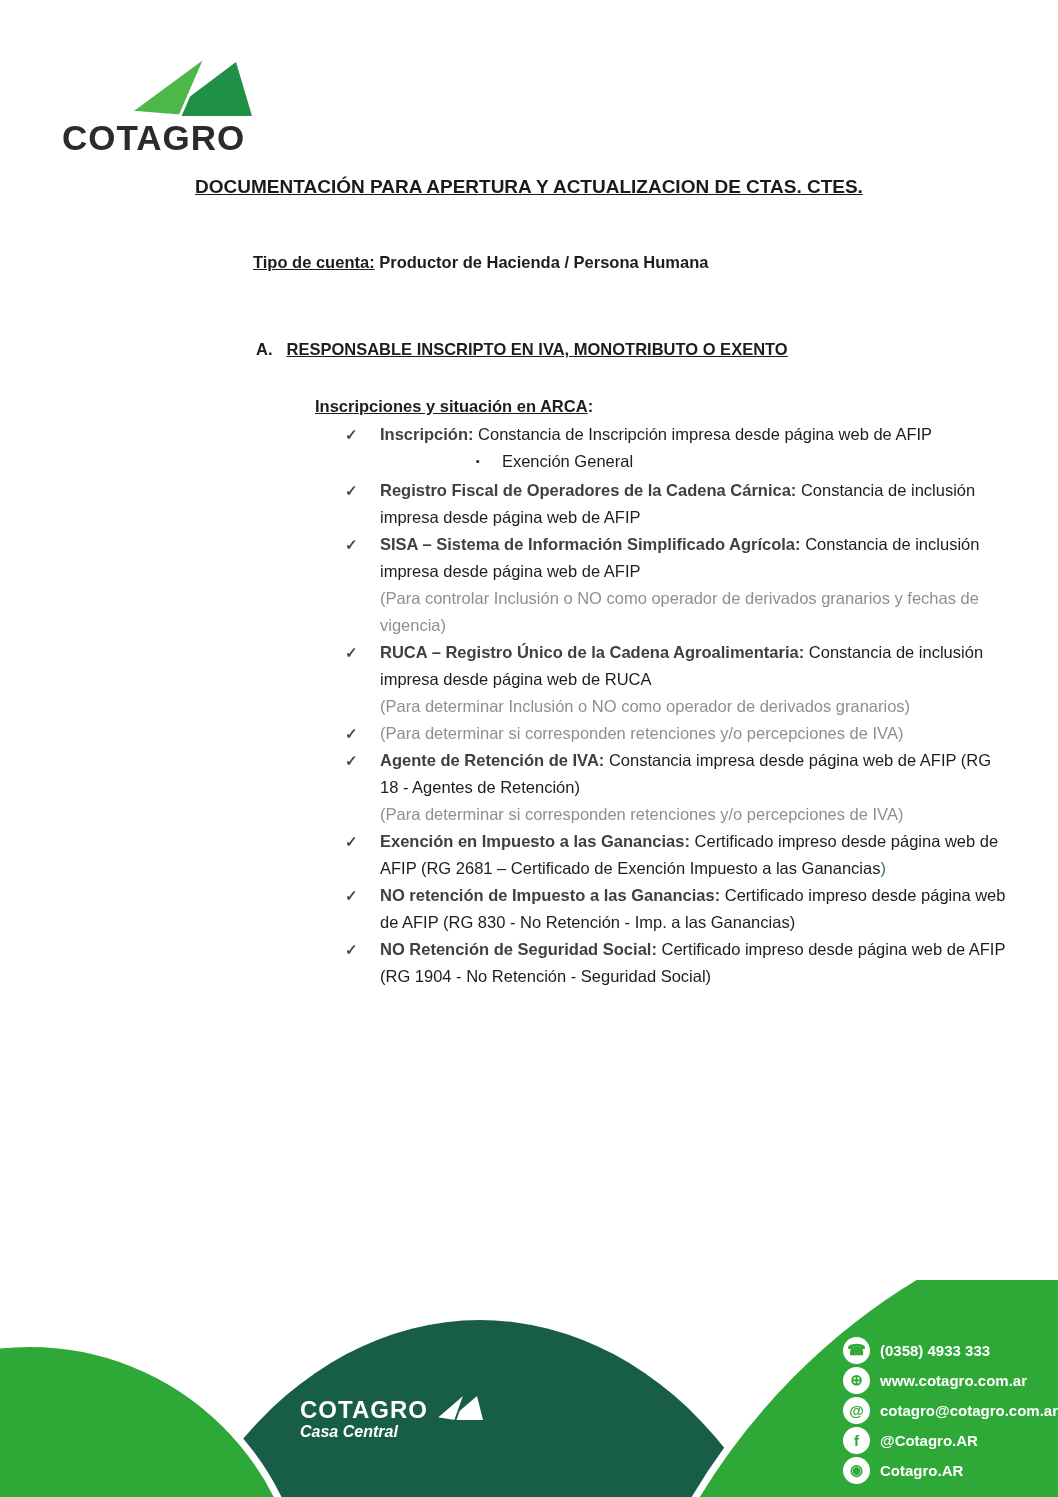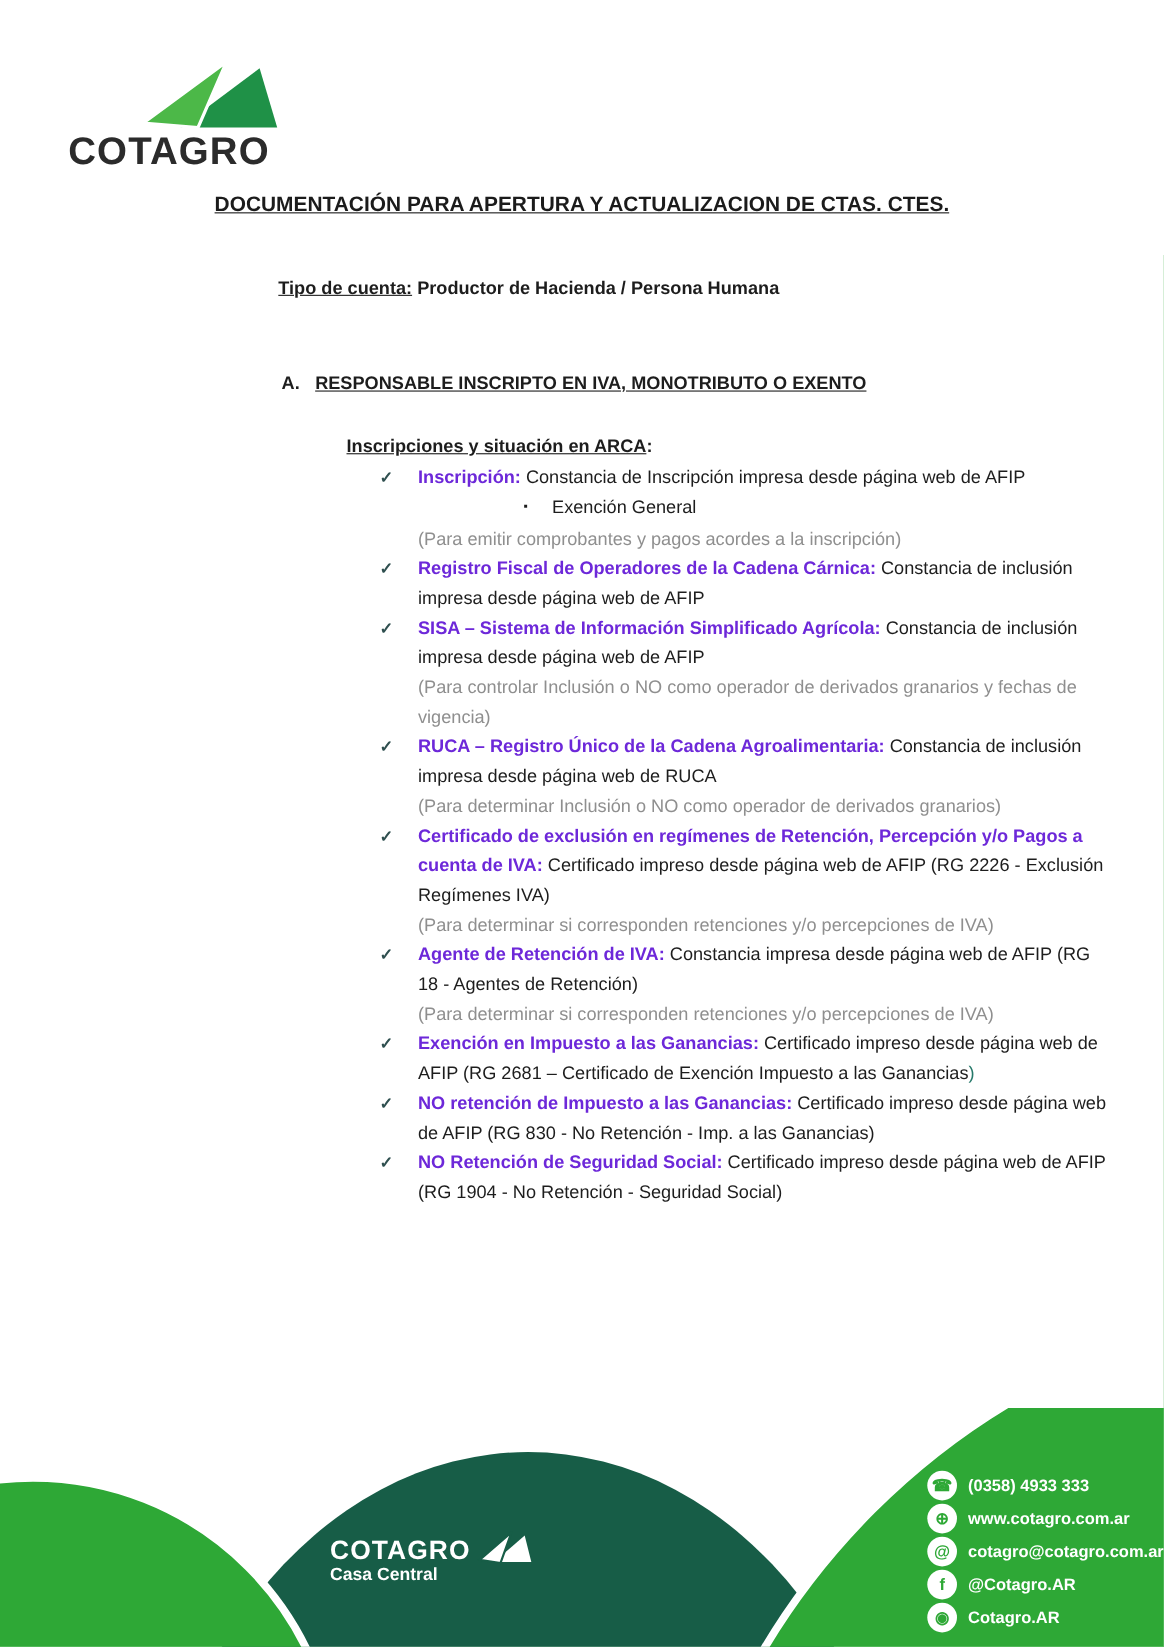--- a/index.html
+++ b/index.html
@@ -17,35 +17,35 @@
   .tipo-label{text-decoration:underline;}
   .section-a{position:absolute;left:256px;top:340px;font-size:16.5px;font-weight:bold;display:flex;gap:14px;}
   .section-a .hd{text-decoration:underline;}
   .list-heading{position:absolute;left:315px;top:397px;font-size:16.5px;font-weight:bold;}
   .list-heading .hd{text-decoration:underline;text-align:center;}
   
   .checklist{position:absolute;left:345px;top:421px;width:662px;font-size:16.5px;line-height:27px;}
   .check-item{display:flex;}
   .check-mark{width:35px;flex:0 0 35px;color:#2f4f4f;font-size:15px;font-weight:bold;}
   .check-body{flex:1;}
-  .check-label{font-weight:bold;color:#6d28d9;}
+  .check-label{font-weight:bold;color:#404040;}
   .sub-item{padding-left:96px;}
   .sub-bullet{font-size:11px;margin-right:22px;position:relative;top:-2px;}
   .check-note{color:#8f8f8f;}
   .teal{color:#26796a;}
   
   .footer{position:absolute;left:0;top:1280px;width:1058px;height:217px;overflow:hidden;}
   .shape{position:absolute;border-radius:50%;box-sizing:border-box;}
   .ellipse-dark{left:130px;top:40px;width:700px;height:900px;background:#175d47;z-index:1;}
   .circle-left{left:-250px;top:60px;width:560px;height:560px;background:#2ea836;border:7px solid #fff;z-index:2;}
   .circle-right{left:600px;top:-100px;width:1300px;height:1300px;background:#2ea836;border:7px solid #fff;z-index:2;}
   .footer-brand{position:absolute;left:300px;top:112px;z-index:3;color:#fff;}
   .fb-row{display:flex;align-items:flex-end;gap:6px;}
   .fb-word{font-size:24px;font-weight:900;letter-spacing:1px;line-height:24px;}
-  .fb-branch{font-size:16px;font-weight:bold;margin-top:1px;}
+  .fb-branch{font-size:16px;font-weight:bold;font-style:italic;margin-top:1px;}
   .fb-address{font-size:16px;font-weight:bold;margin-top:3px;white-space:nowrap;}
   .contacts{position:absolute;left:843px;top:55px;z-index:3;}
   .contact-row{display:flex;align-items:center;height:30px;gap:10px;}
   .contact-icon{width:27px;height:27px;border-radius:50%;background:#fff;color:#2ea836;
     display:flex;align-items:center;justify-content:center;font-size:15px;font-weight:bold;flex:0 0 27px;}
   .contact-text{color:#fff;font-size:15px;font-weight:bold;white-space:nowrap;}
 </style>
 </head>
 <body>
 
@@ -72,21 +72,20 @@
 <div class="list-heading">
   <span class="hd">Inscripciones y situación en ARCA</span><span>:</span>
 </div>
 
 <div class="checklist">
     <div class="check-item">
       <span class="check-mark">✓</span>
       <div class="check-body">
         <div class="check-text"><span class="check-label">Inscripción:</span><span> Constancia de Inscripción impresa desde página web de AFIP</span></div>
         <div class="sub-item"><span class="sub-bullet">▪</span><span>Exención General</span></div>
-        <div class="check-note">(Para emitir comprobantes y pagos acordes a la inscripción)</div>
       </div>
     </div>
     <div class="check-item">
       <span class="check-mark">✓</span>
       <div class="check-body">
         <div class="check-text"><span class="check-label">Registro Fiscal de Operadores de la Cadena Cárnica:</span><span> Constancia de inclusión impresa desde página web de AFIP</span></div>
       </div>
     </div>
     <div class="check-item">
       <span class="check-mark">✓</span>
@@ -98,21 +97,20 @@
     <div class="check-item">
       <span class="check-mark">✓</span>
       <div class="check-body">
         <div class="check-text"><span class="check-label">RUCA – Registro Único de la Cadena Agroalimentaria:</span><span> Constancia de inclusión impresa desde página web de RUCA</span></div>
         <div class="check-note">(Para determinar Inclusión o NO como operador de derivados granarios)</div>
       </div>
     </div>
     <div class="check-item">
       <span class="check-mark">✓</span>
       <div class="check-body">
-        <div class="check-text"><span class="check-label">Certificado de exclusión en regímenes de Retención, Percepción y/o Pagos a cuenta de IVA:</span><span> Certificado impreso desde página web de AFIP (RG 2226 - Exclusión Regímenes IVA)</span></div>
         <div class="check-note">(Para determinar si corresponden retenciones y/o percepciones de IVA)</div>
       </div>
     </div>
     <div class="check-item">
       <span class="check-mark">✓</span>
       <div class="check-body">
         <div class="check-text"><span class="check-label">Agente de Retención de IVA:</span><span> Constancia impresa desde página web de AFIP (RG 18 - Agentes de Retención)</span></div>
         <div class="check-note">(Para determinar si corresponden retenciones y/o percepciones de IVA)</div>
       </div>
     </div>

